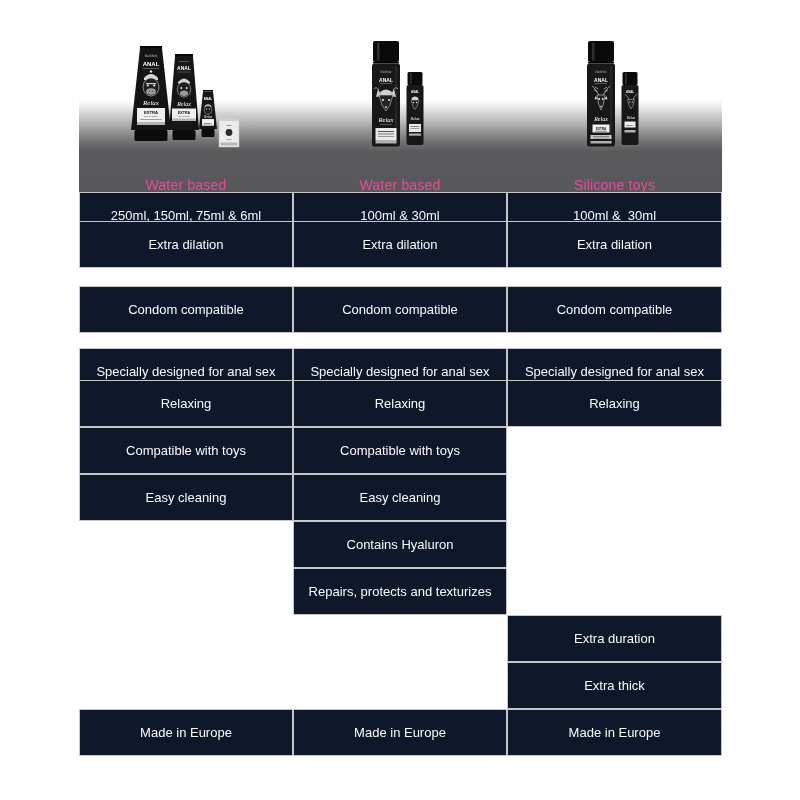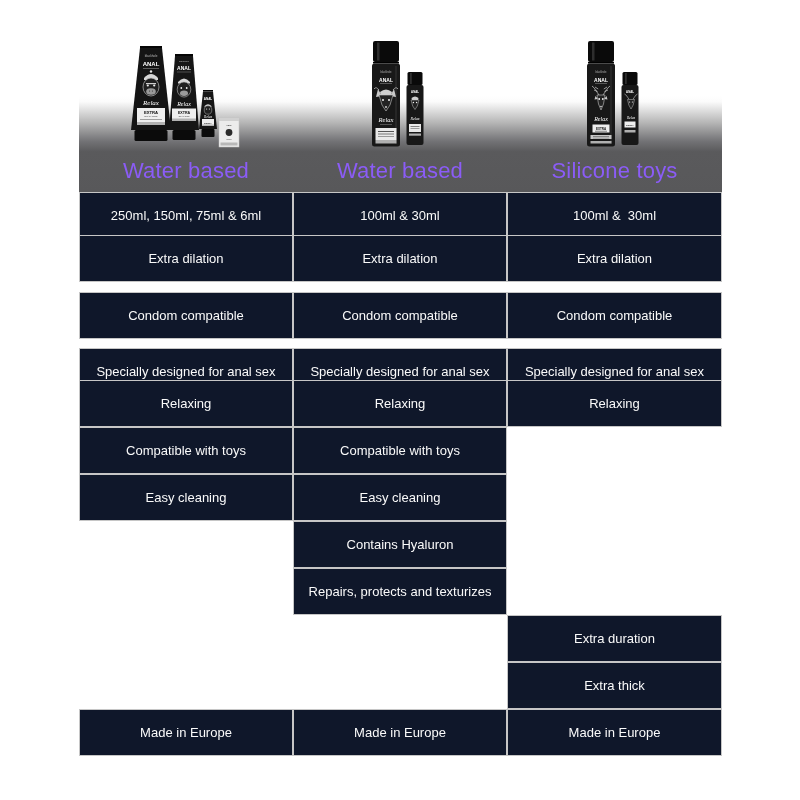--- a/index.html
+++ b/index.html
@@ -1,33 +1,33 @@
 <!DOCTYPE html>
 <html><head>
 <meta charset="utf-8">
 <style>
   html,body{margin:0;padding:0;background:#ffffff;}
   .canvas{position:relative;width:800px;height:800px;background:#ffffff;overflow:hidden;
           font-family:"Liberation Sans", sans-serif;}
   
   .band{position:absolute;left:79px;top:96px;width:643px;height:96px;
         background:linear-gradient(180deg,#ffffff 0%,#fbfbfb 6%,#b5b5b5 28%,#737376 47%,#5a5a5c 58%,#58585a 100%);}
-  .colhead{position:absolute;top:154px;height:34px;display:flex;align-items:center;justify-content:center;
-           color:#8b5cf6;font-size:22px;letter-spacing:.2px;}
+  .colhead{position:absolute;top:168px;height:34px;display:flex;align-items:center;justify-content:center;
+           color:#ec4899;font-size:14px;letter-spacing:.2px;}
   .h0{left:79px;width:214px;}
   .h1{left:293px;width:214px;}
   .h2{left:507px;width:215px;}
   
   .cell{position:absolute;height:47px;background:#0f172a;border:1px solid #c6c6c6;box-sizing:border-box;
         display:flex;align-items:center;justify-content:center;color:#fafafa;font-size:13px;
         white-space:pre-wrap;text-align:center;}
   .c0{left:79px;width:214px;}
   .c1{left:293px;width:214px;}
   .c2{left:507px;width:215px;}
-  .r0{top:192px}.r1{top:235px}.r2{top:292px}.r3{top:348px}.r4{top:380px}.r5{top:427px}
+  .r0{top:192px}.r1{top:221px}.r2{top:286px}.r3{top:348px}.r4{top:380px}.r5{top:427px}
   .r6{top:474px}.r7{top:521px}.r8{top:568px}.r9{top:615px}.r10{top:662px}.r11{top:709px}
   .products{position:absolute;}
   .p0{left:126px;top:44px;}
   .p1{left:368px;top:40px;}
   .p2{left:583px;top:40px;}
   svg text{font-family:"Liberation Sans", sans-serif;}
   svg text.script{font-family:"Liberation Serif", serif;font-style:italic;}
 </style>
 </head>
 <body>

